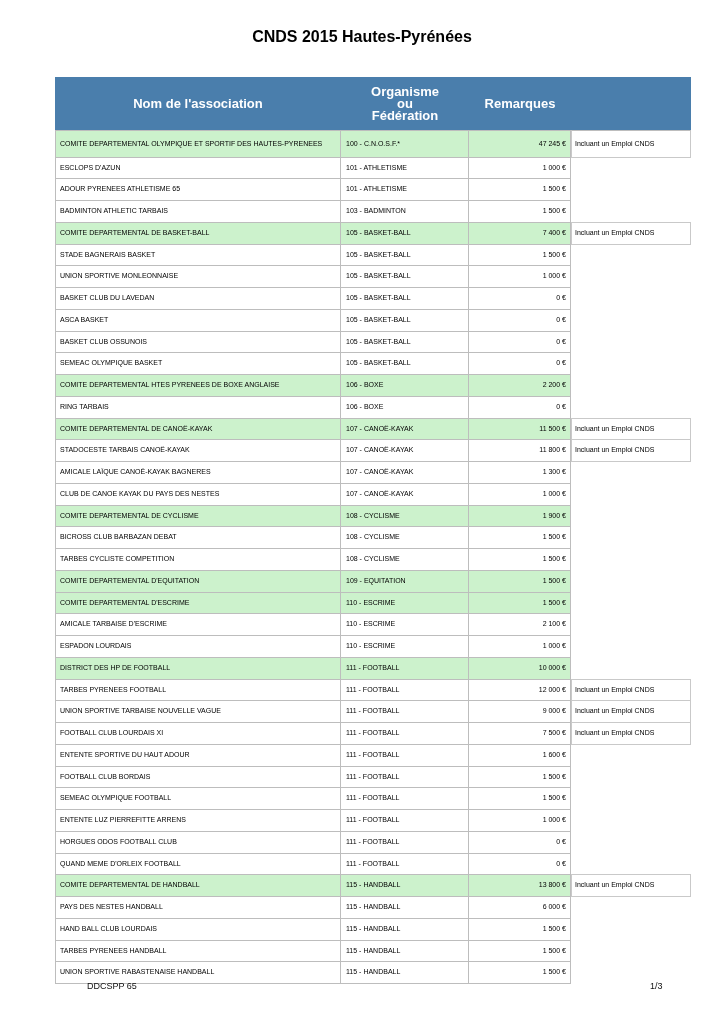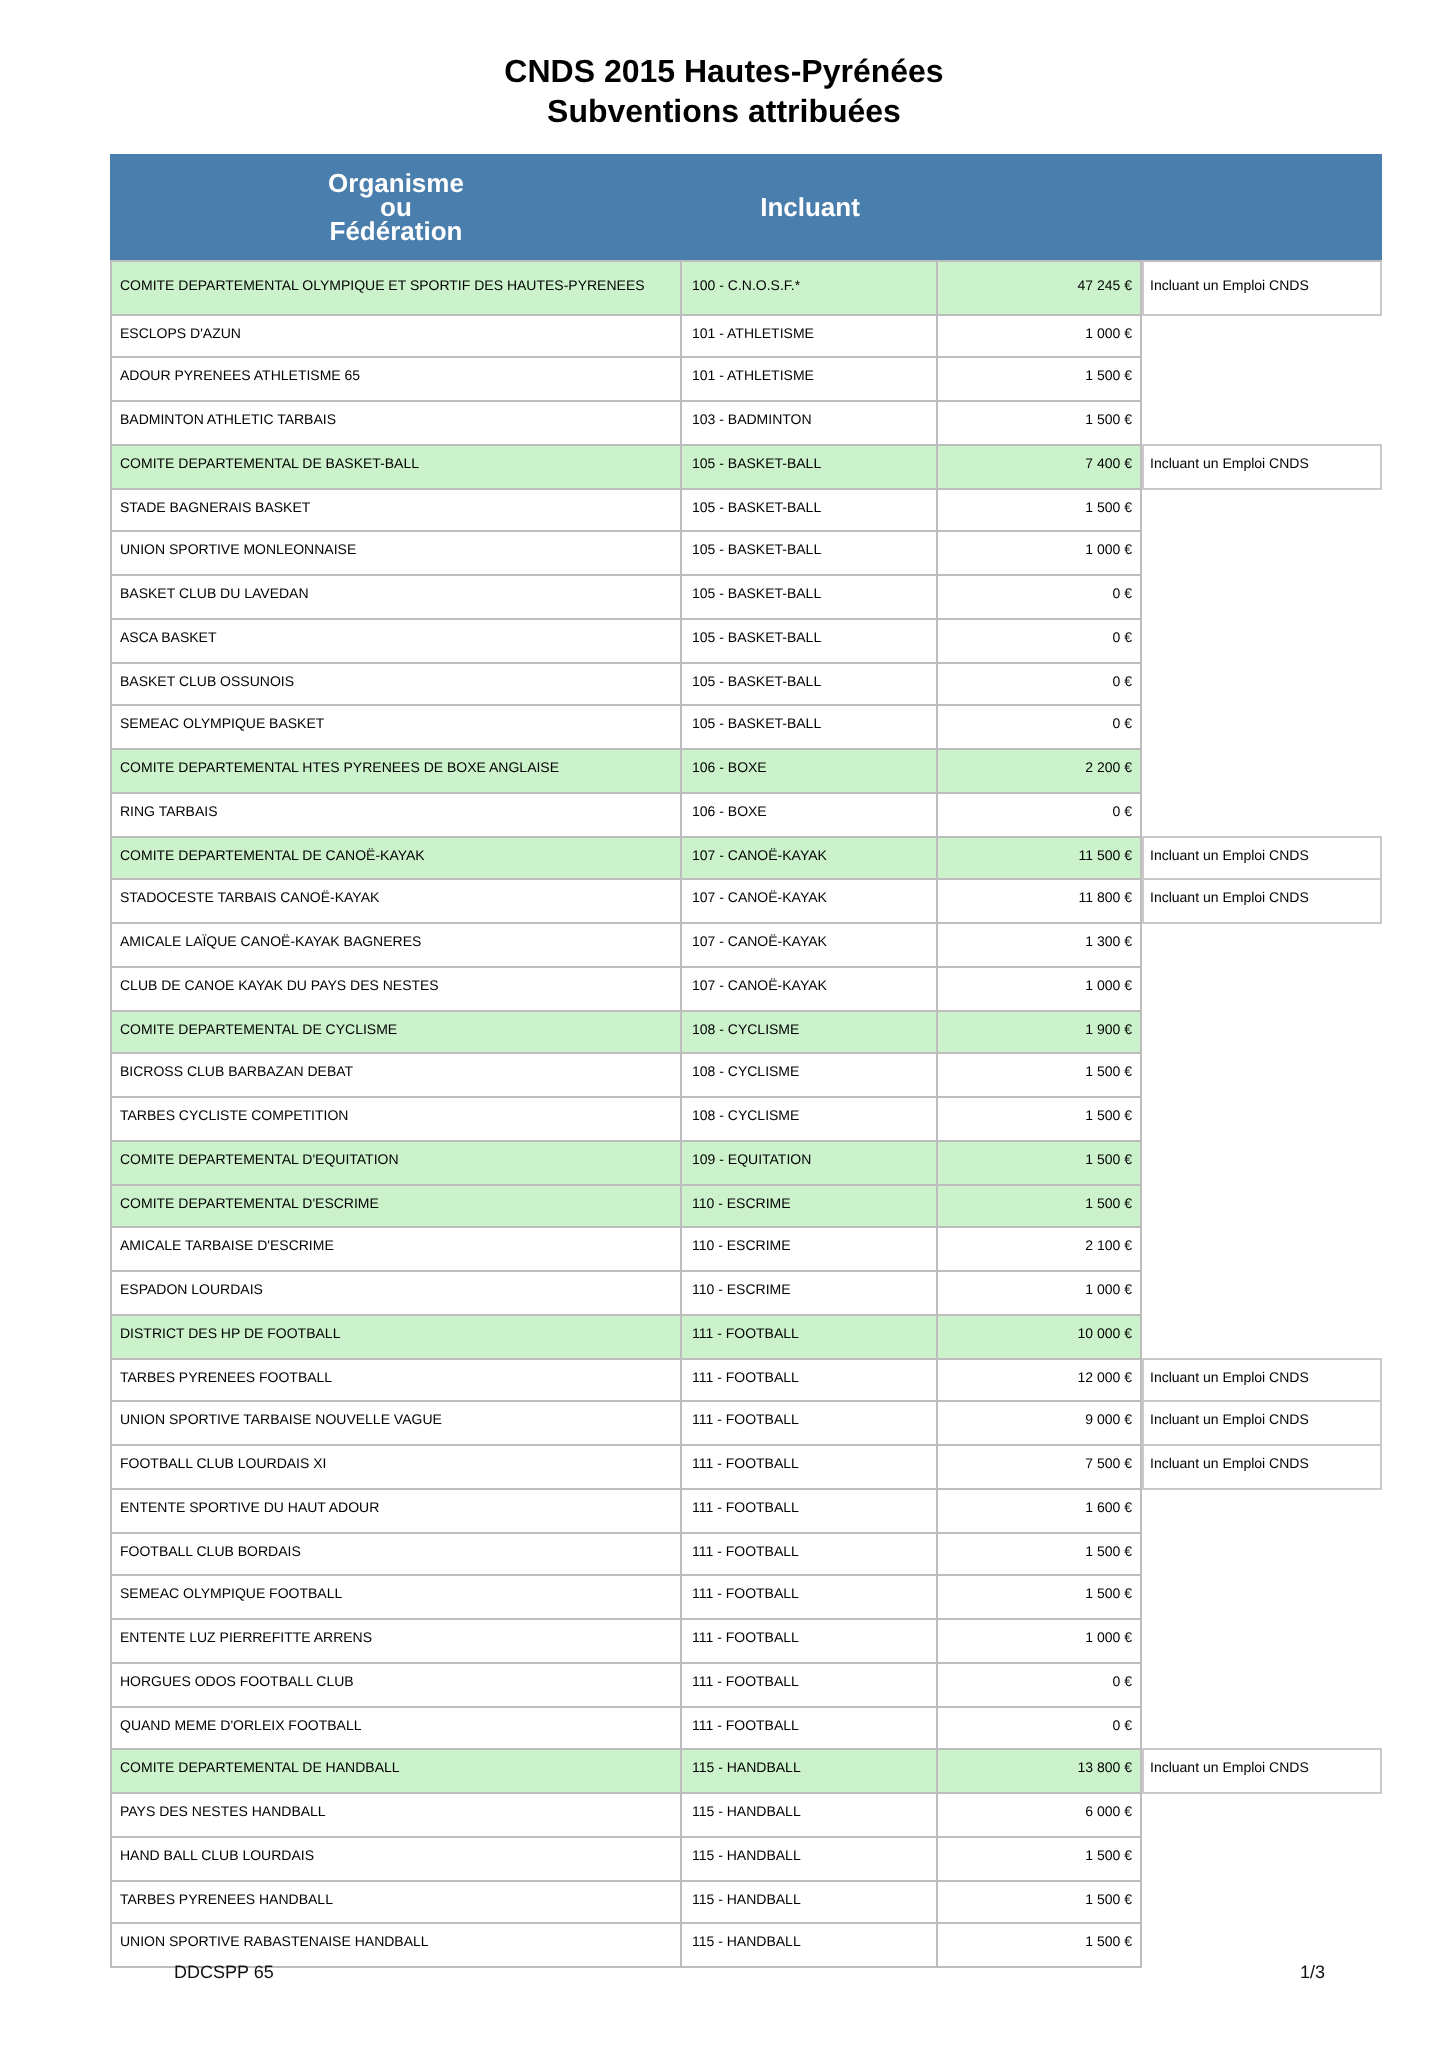--- a/index.html
+++ b/index.html
@@ -35,29 +35,29 @@
   .footer-left { position: absolute; left: 63px; top: 981px; font-size: 9px; color: #111; padding-left: 24px; }
   .footer-right { position: absolute; left: 650px; top: 981px; font-size: 9px; color: #111; }
 </style>
 </head>
 <body>
 
 <div class="page">
 
   <div class="title-block">
     <div class="title-line">CNDS 2015 Hautes-Pyrénées</div>
-    <div class="title-line">Subventions attribuées</div>
   </div>
 
   <div class="table-wrap">
     <div class="thead">
+      <div class="th">Nom de l'association</div>
       <div class="th">Organisme
 ou
 Fédération</div>
-      <div class="th">Incluant</div>
+      <div class="th">Remarques</div>
     </div>
     <div class="tbody">
   <div class="row hl">
     <div class="cell c1">COMITE DEPARTEMENTAL OLYMPIQUE ET SPORTIF DES  HAUTES-PYRENEES</div>
     <div class="cell c2">100 - C.N.O.S.F.*</div>
     <div class="cell c3">47 245 €</div>
     <div class="cell c4 has-remark">Incluant un Emploi CNDS</div>
   </div>
 
   <div class="row">

